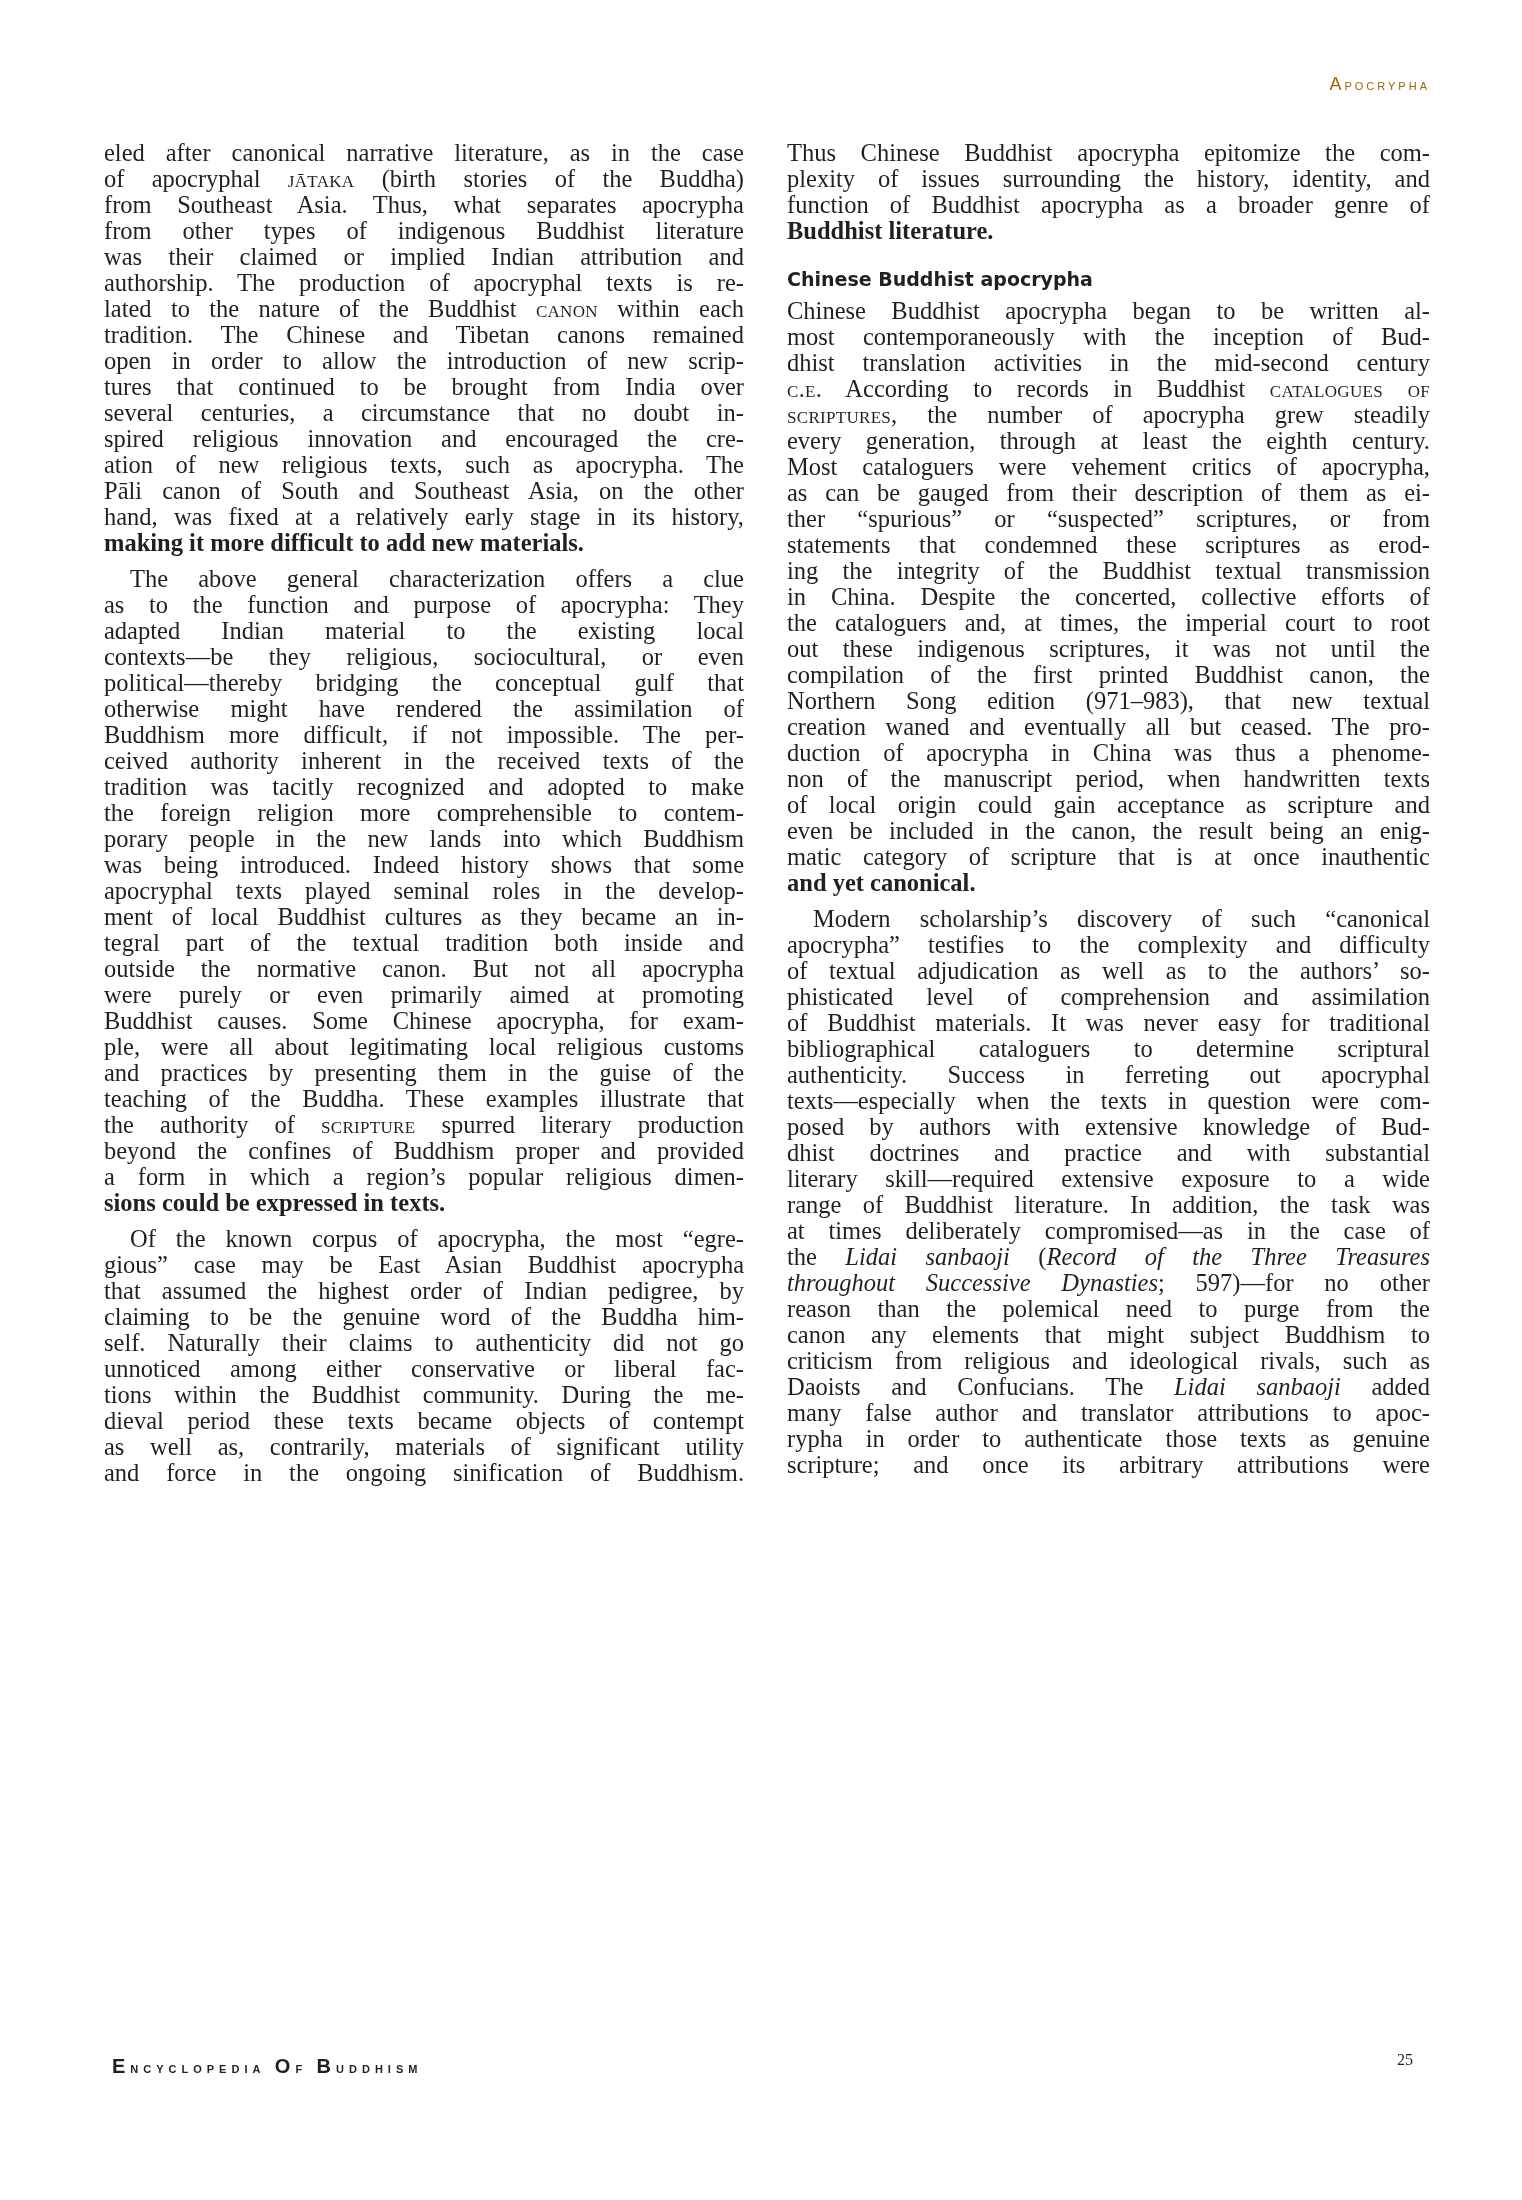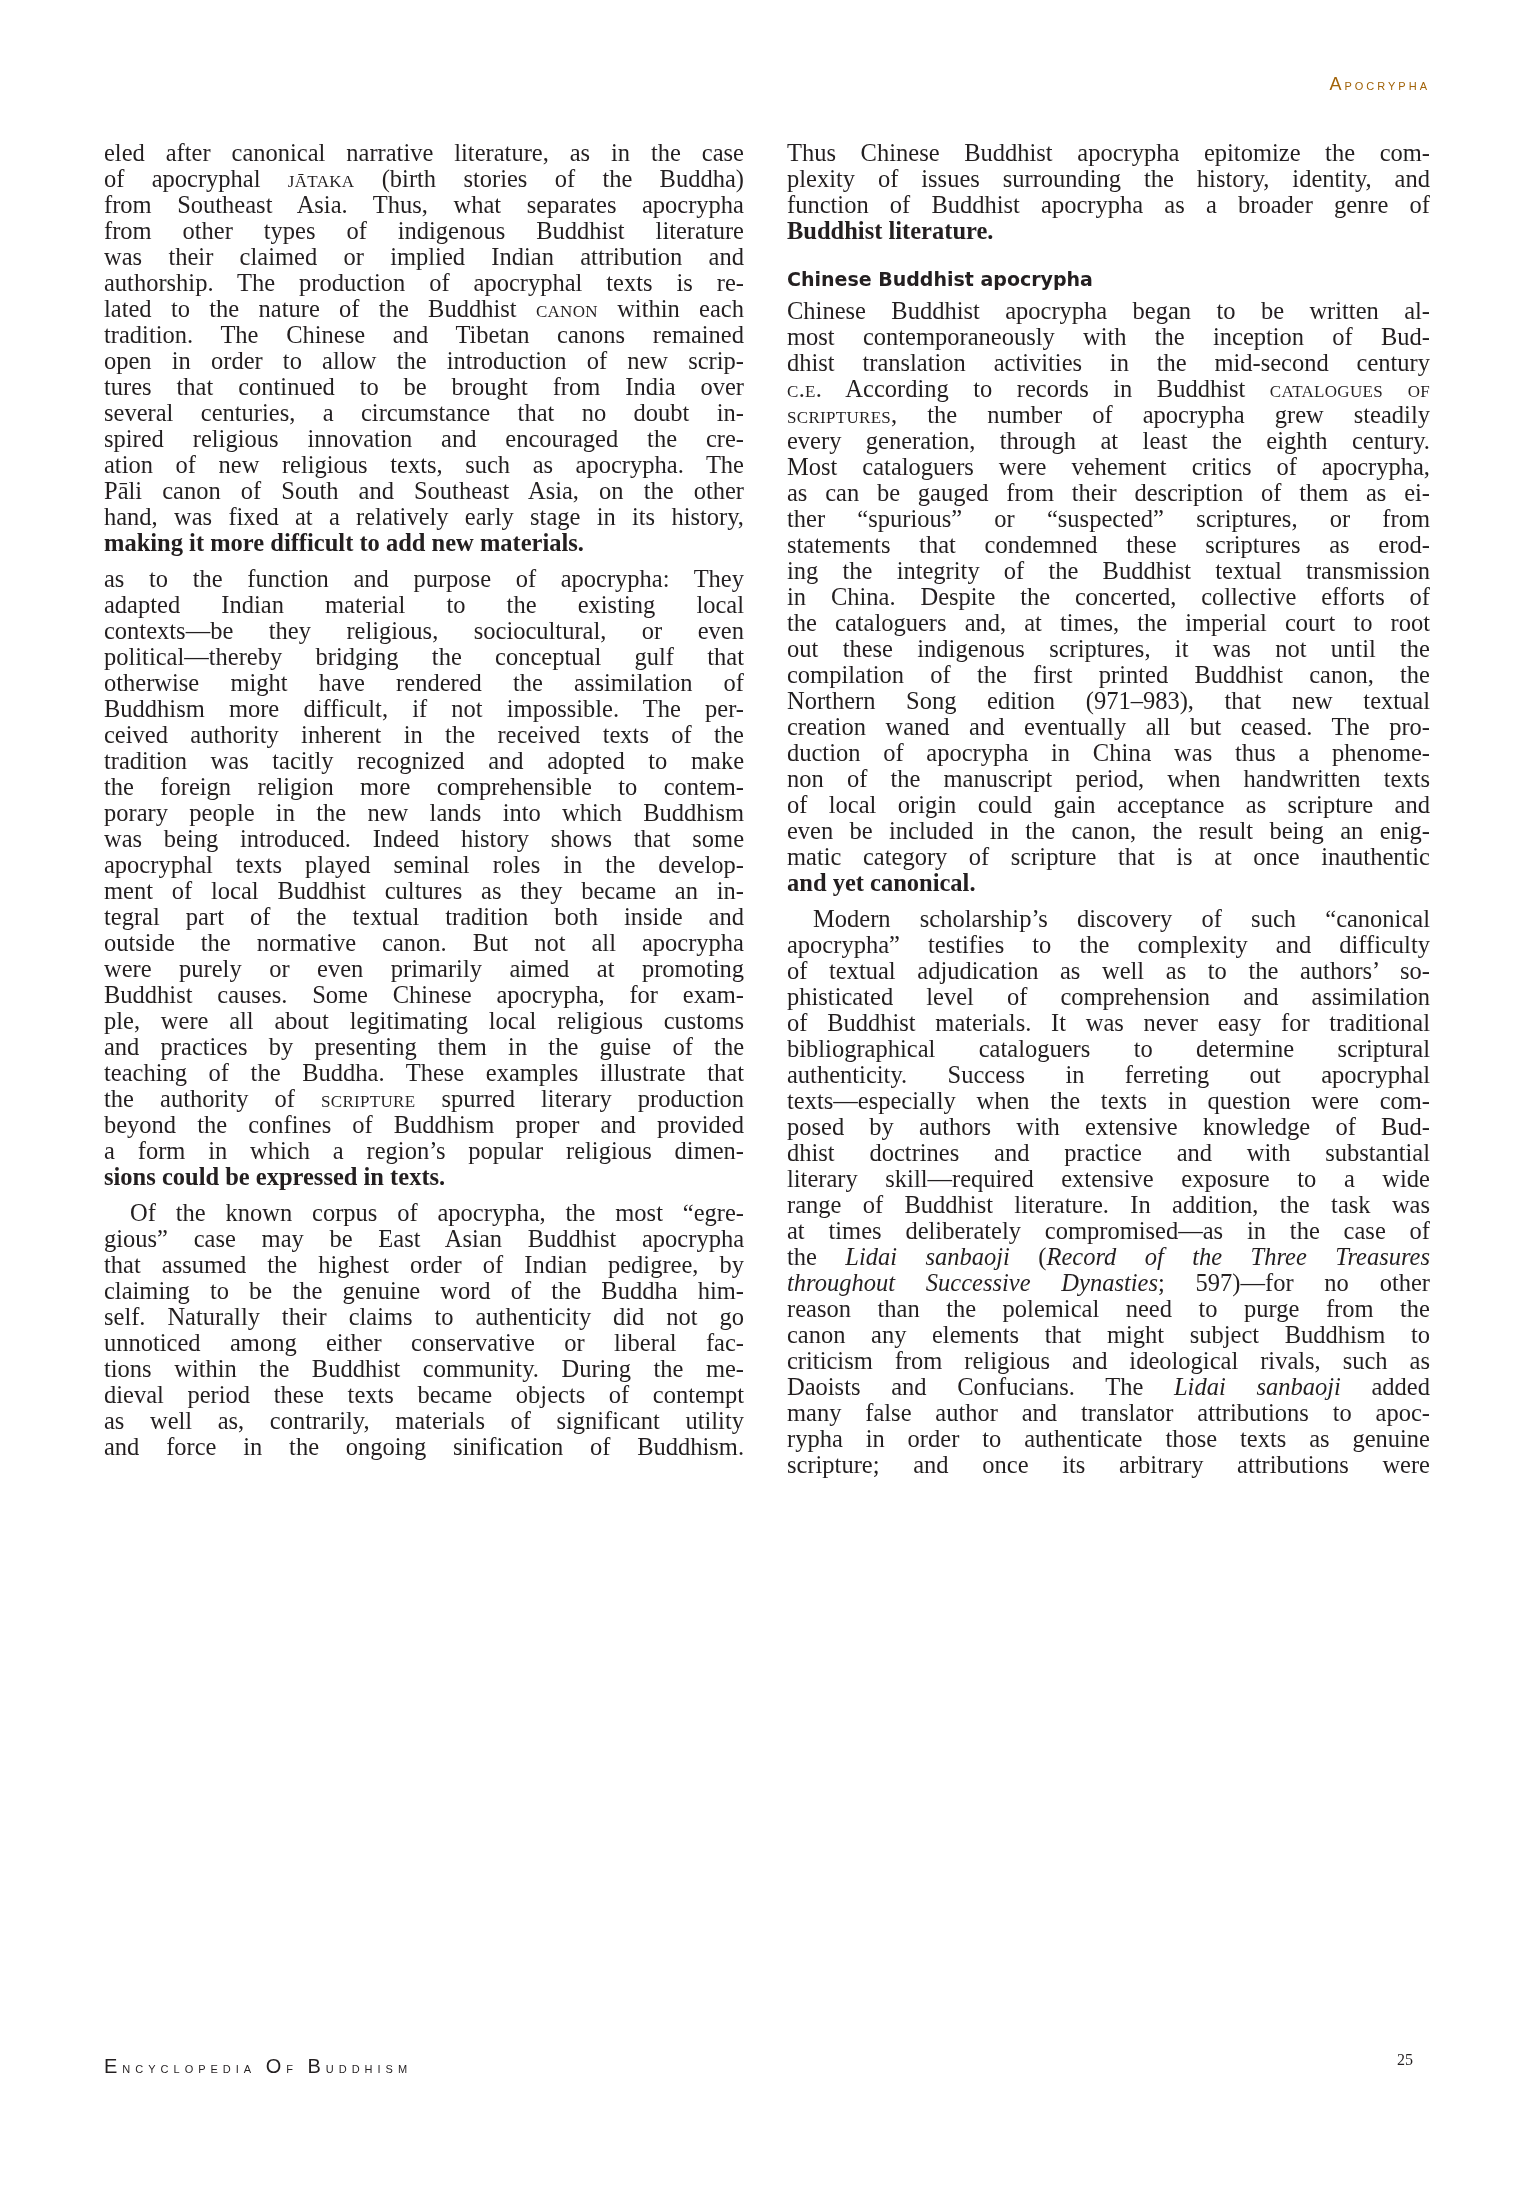--- a/index.html
+++ b/index.html
@@ -31,23 +31,23 @@
   .para-gap { height: 10px; }
   .sc { font-variant: small-caps; letter-spacing: 0.3px; }
   .it { font-style: italic; }
   .section-heading {
     display: block; height: 26px; line-height: 26px;
     font-family: "DejaVu Sans", "Liberation Sans", sans-serif;
     font-weight: bold; font-size: 19px; color: #231f20;
     margin-top: 22px; margin-bottom: 6px;
   }
   .footer-title {
-    position: absolute; top: 2055px; left: 104px;
+    position: absolute; top: 2055px; left: 112px;
     font-family: "Liberation Sans", "DejaVu Sans", sans-serif;
-    font-size: 16px; letter-spacing: 5px; font-variant: small-caps;
+    font-size: 16px; letter-spacing: 5px; font-variant: small-caps; font-weight: bold;
   }
   .footer-title .cap { font-size: 20px; }
   .page-number {
     position: absolute; top: 2051px; left: 1397px;
     font-size: 16px;
   }
 </style>
 </head>
 <body>
 
@@ -67,20 +67,21 @@
       <span class="line"><span>tures that continued to be brought from India over</span></span>
       <span class="line"><span>several centuries, a circumstance that no doubt in-</span></span>
       <span class="line"><span>spired religious innovation and encouraged the cre-</span></span>
       <span class="line"><span>ation of new religious texts, such as apocrypha. The</span></span>
       <span class="line"><span>Pāli canon of South and Southeast Asia, on the other</span></span>
       <span class="line"><span>hand, was fixed at a relatively early stage in its history,</span></span>
       <span class="line last"><span>making it more difficult to add new materials.</span></span>
     </div>
     <div class="para-gap"></div>
     <div>
+      <span class="line indent"><span>The above general characterization offers a clue</span></span>
       <span class="line"><span>as to the function and purpose of apocrypha: They</span></span>
       <span class="line"><span>adapted Indian material to the existing local</span></span>
       <span class="line"><span>contexts—be they religious, sociocultural, or even</span></span>
       <span class="line"><span>political—thereby bridging the conceptual gulf that</span></span>
       <span class="line"><span>otherwise might have rendered the assimilation of</span></span>
       <span class="line"><span>Buddhism more difficult, if not impossible. The per-</span></span>
       <span class="line"><span>ceived authority inherent in the received texts of the</span></span>
       <span class="line"><span>tradition was tacitly recognized and adopted to make</span></span>
       <span class="line"><span>the foreign religion more comprehensible to contem-</span></span>
       <span class="line"><span>porary people in the new lands into which Buddhism</span></span>

